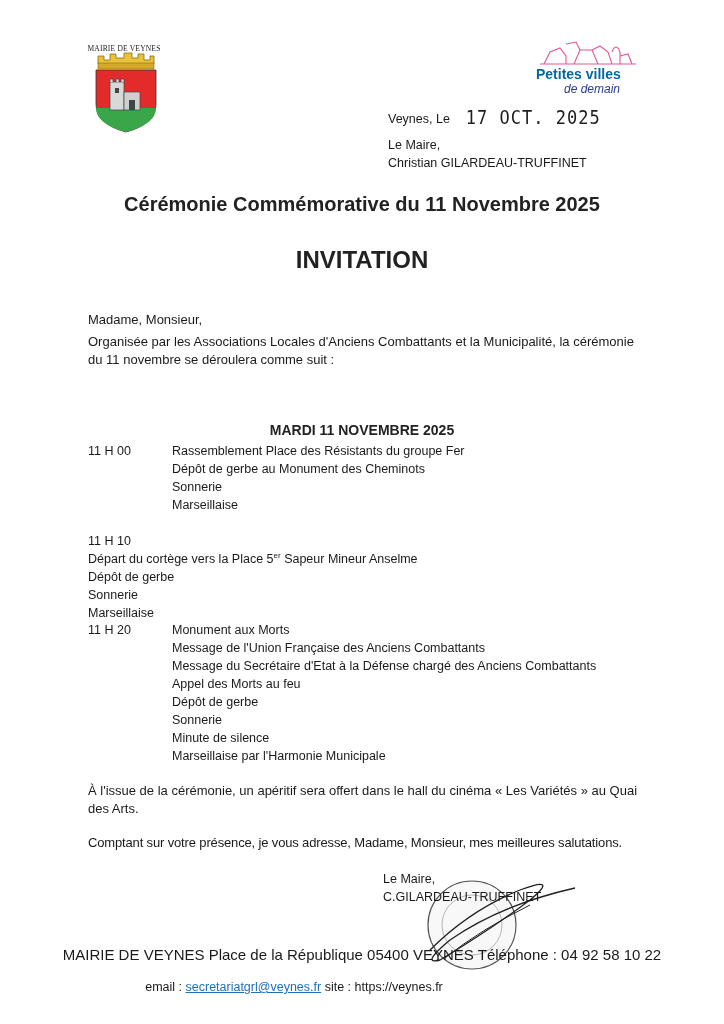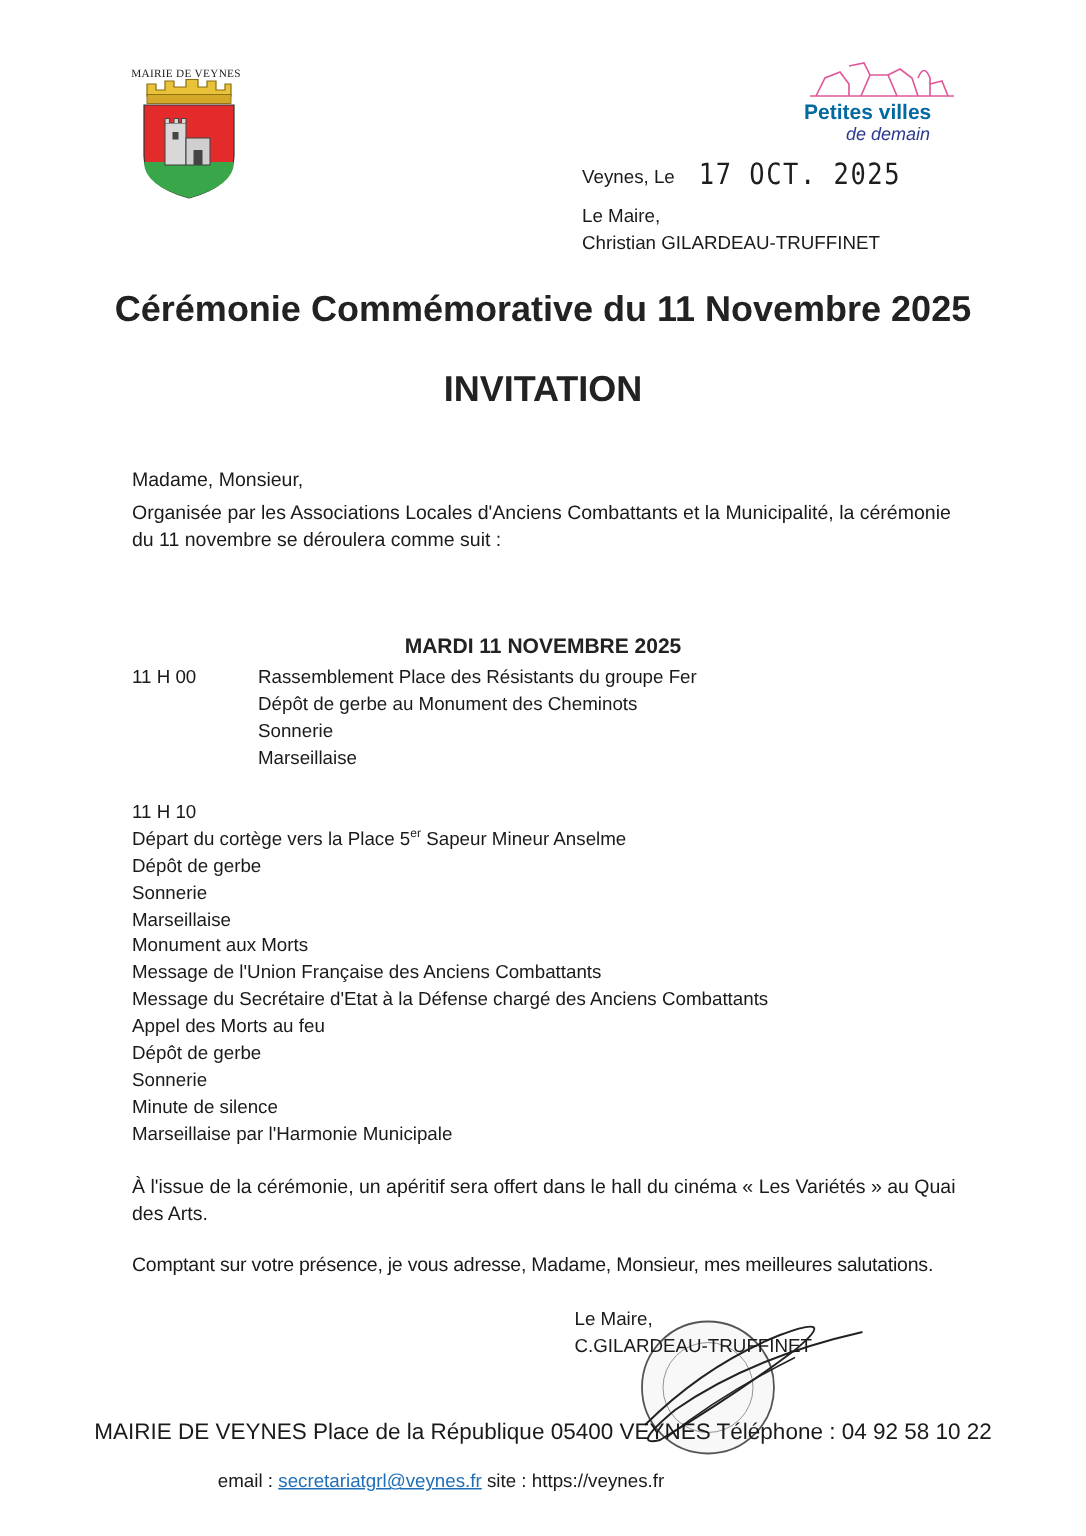--- a/index.html
+++ b/index.html
@@ -20,21 +20,21 @@
              font-size: 12px; font-style: italic; color: #2b3a8f; }
 
   
   #date-block { left: 388px; top: 108px; font-size: 12.5px; line-height: 18px; }
   #date-line { display: flex; align-items: baseline; }
   #date-stamp { margin-left: 16px; font-family: "DejaVu Sans Mono", monospace;
                 font-size: 17px; letter-spacing: 1px; color: #1e1e1e; transform: scaleY(1.15); display: inline-block; }
   #mayor-title { margin-top: 8px; }
 
   #main-title { left: 0; width: 724px; top: 193px; text-align: center;
-                font-size: 24px; font-weight: bold; color: #222; }
+                font-size: 20px; font-weight: bold; color: #222; }
   #invitation { left: 0; width: 724px; top: 246px; text-align: center;
                 font-size: 24px; font-weight: bold; color: #222; }
 
   .body-text { font-size: 13px; line-height: 18px; }
   #salutation { left: 88px; top: 311px; }
   #intro { left: 88px; top: 333px; width: 560px; }
   #day-title { left: 0; width: 724px; top: 422px; text-align: center; font-size: 14px; font-weight: bold; color: #222; }
 
   .sched { left: 88px; width: 560px; font-size: 12.5px; line-height: 18px; display: flex; }
   .sched .time { width: 84px; flex: none; }
@@ -122,20 +122,21 @@
   <div class="time">11 H 10</div>
   <div class="items">
     <div><span>Départ du cortège vers la Place 5</span><sup>er</sup><span> Sapeur Mineur Anselme</span></div>
     <div>Dépôt de gerbe</div>
     <div>Sonnerie</div>
     <div>Marseillaise</div>
   </div>
 </div>
 
 <div id="s3" class="abs sched">
+  <div class="time">11 H 20</div>
   <div class="items">
     <div>Monument aux Morts</div>
     <div>Message de l'Union Française des Anciens Combattants</div>
     <div>Message du Secrétaire d'Etat à la Défense chargé des Anciens Combattants</div>
     <div>Appel des Morts au feu</div>
     <div>Dépôt de gerbe</div>
     <div>Sonnerie</div>
     <div>Minute de silence</div>
     <div>Marseillaise par l'Harmonie Municipale</div>
   </div>

